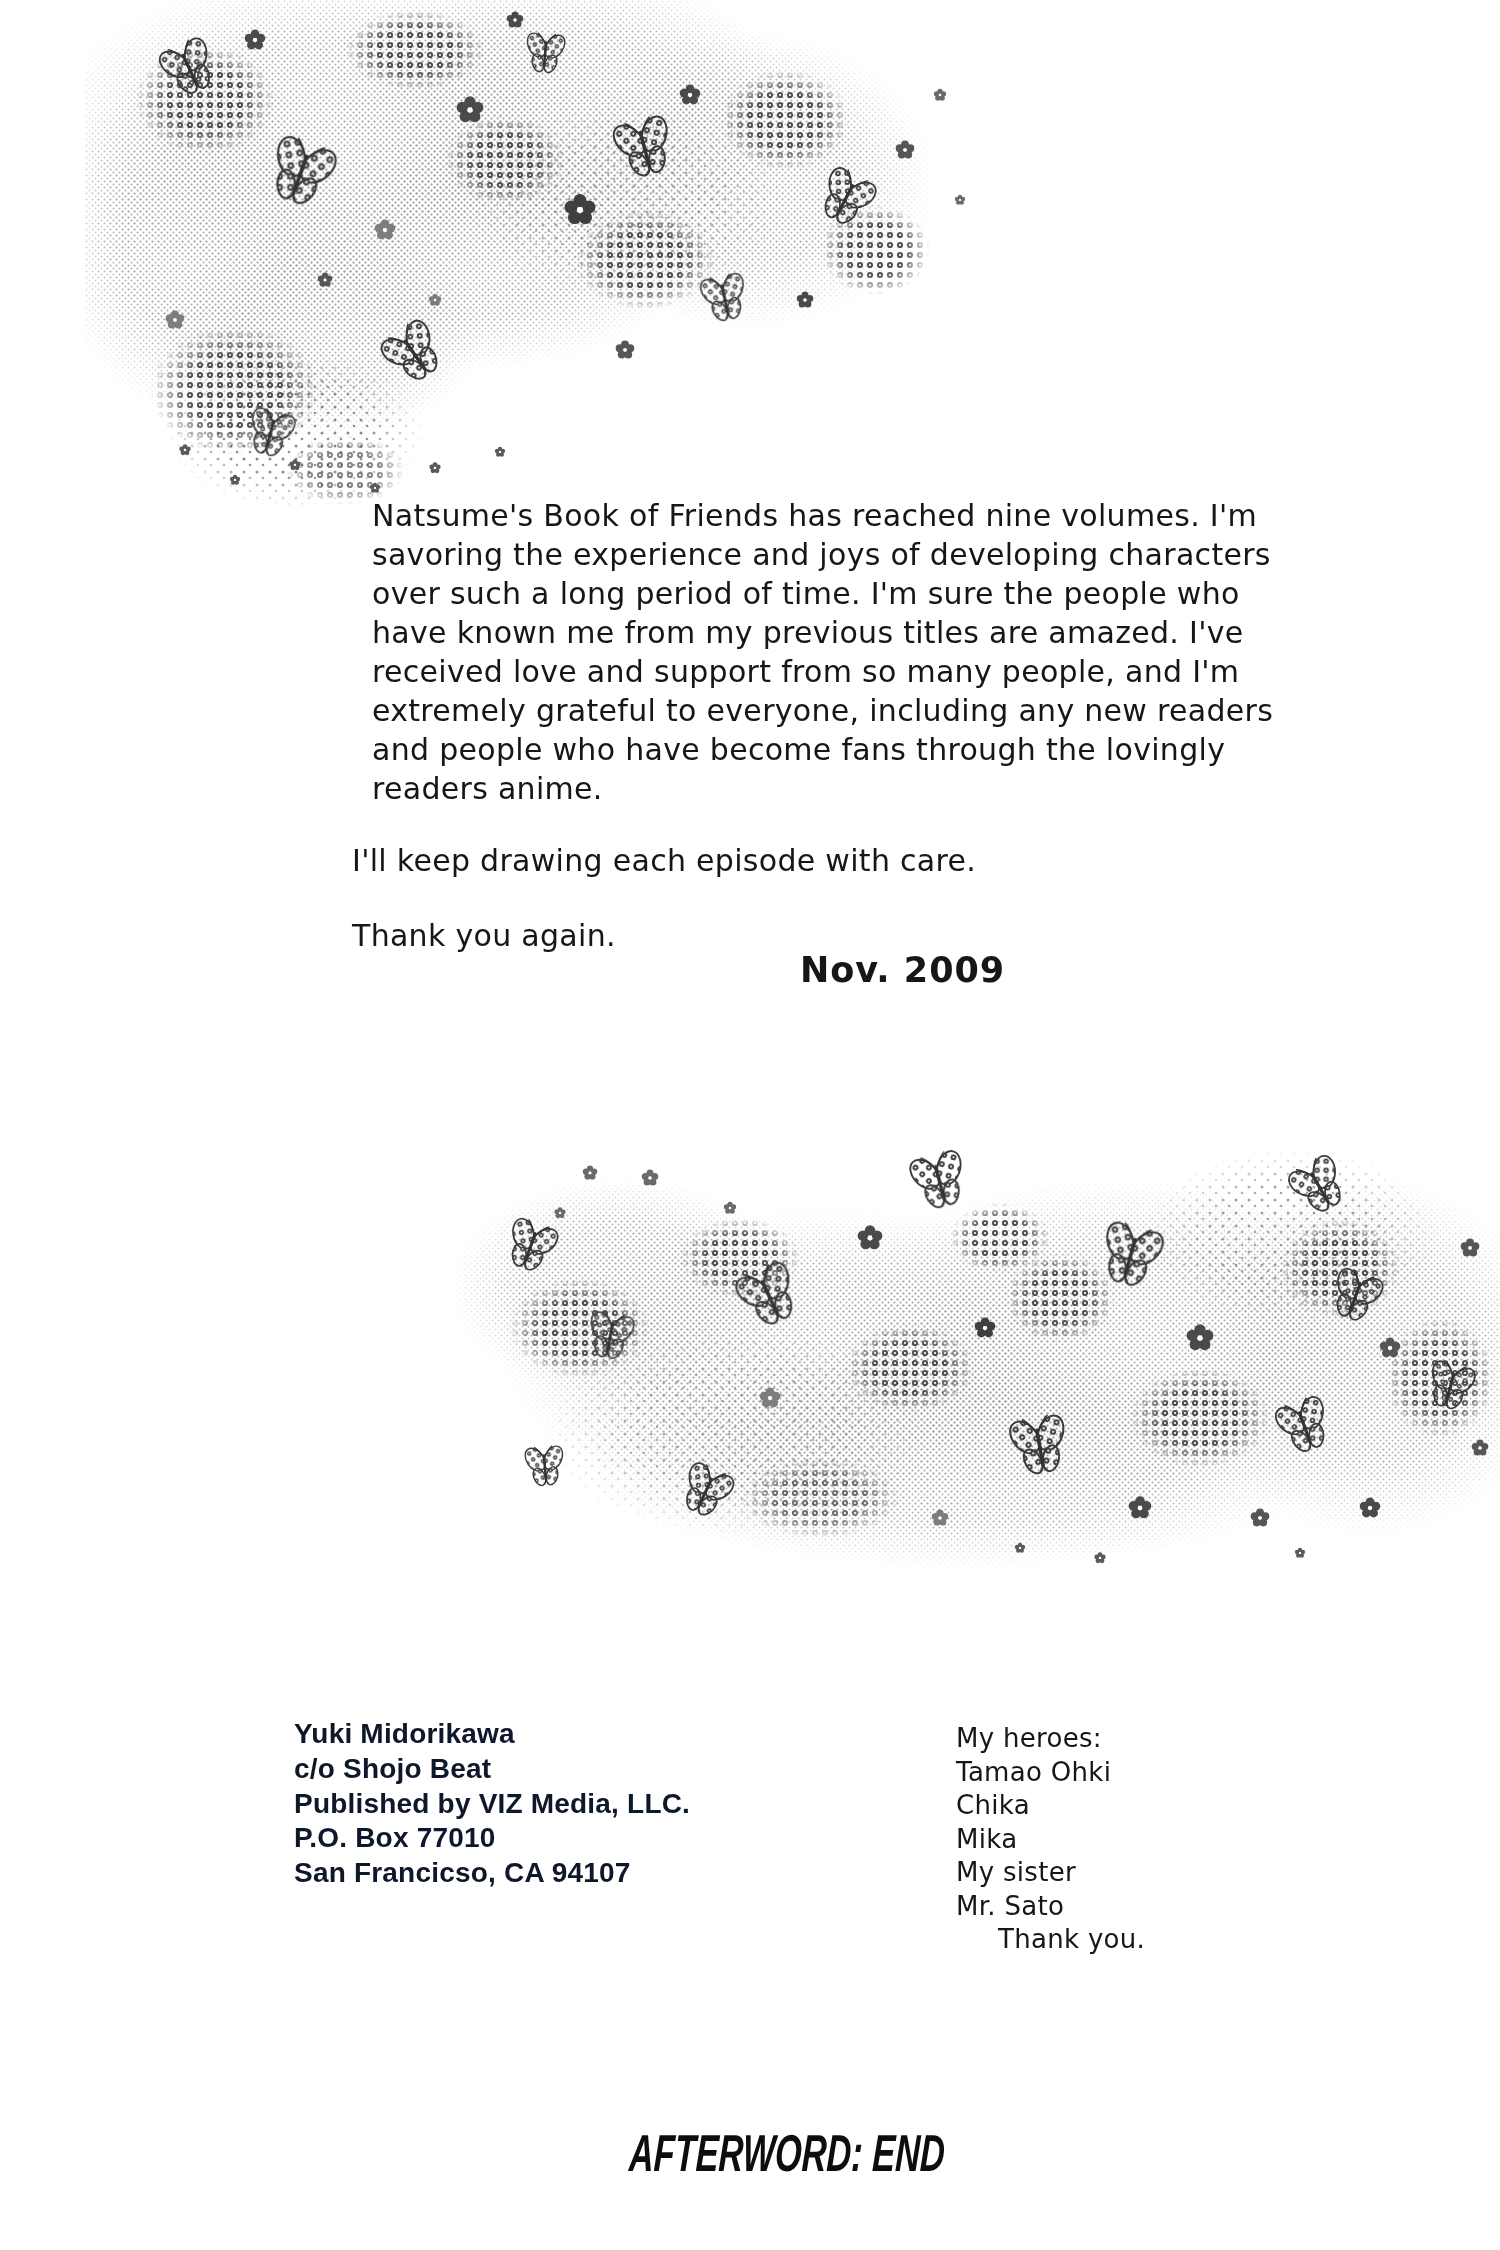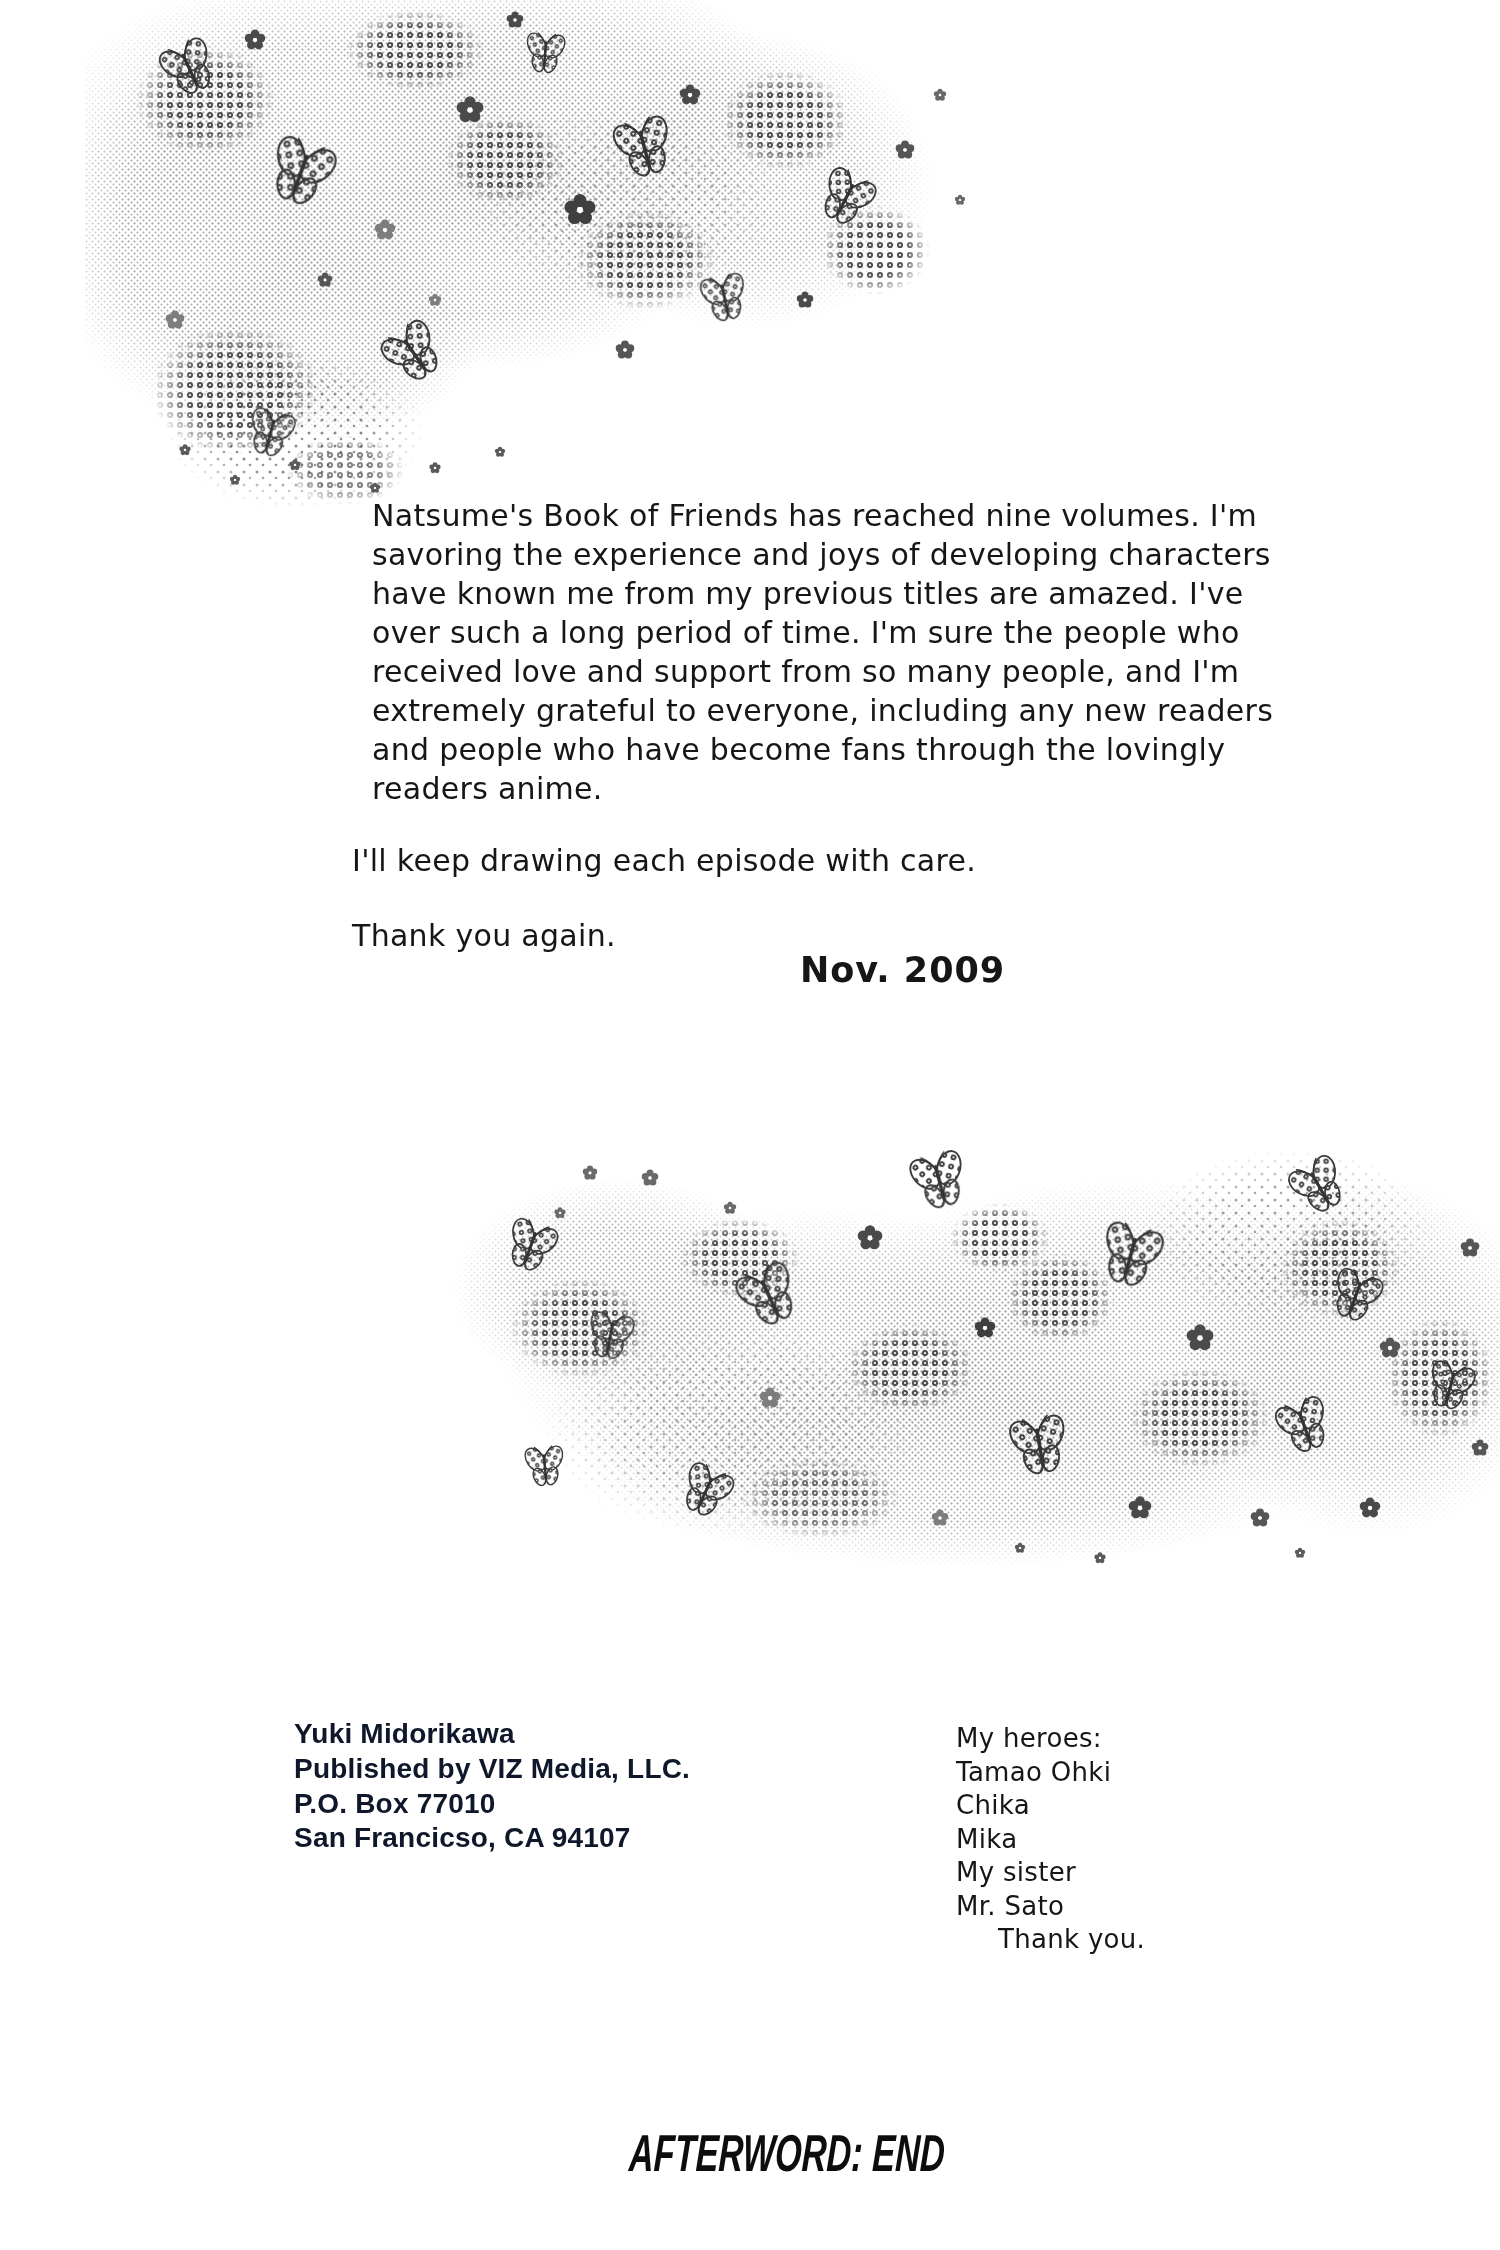--- a/index.html
+++ b/index.html
@@ -197,22 +197,22 @@
       <use href="#bf" transform="translate(330,355) rotate(-35) scale(0.95)"></use>
       <use href="#bf" transform="translate(185,435) rotate(15) scale(0.8)"></use>
       <use href="#bf" transform="translate(460,55) rotate(5) scale(0.7)"></use>
       <use href="#bf" transform="translate(640,300) rotate(-12) scale(0.8)"></use>
     </g>
   </svg>
 
   <section class="afterword">
     <p>Natsume's Book of Friends has reached nine volumes. I'm</p>
     <p>savoring the experience and joys of developing characters</p>
+    <p>over such a long period of time. I'm sure the people who</p>
     <p>have known me from my previous titles are amazed. I've</p>
-    <p>over such a long period of time. I'm sure the people who</p>
     <p>received love and support from so many people, and I'm</p>
     <p>extremely grateful to everyone, including any new readers</p>
     <p>and people who have become fans through the lovingly</p>
     <p>readers anime.</p>
   </section>
 
   <p class="closing">I'll keep drawing each episode with care.</p>
   <p class="thanks">Thank you again.</p>
   <p class="date">Nov. 2009</p>
 
@@ -272,20 +272,21 @@
       <use href="#bf" transform="translate(600,330) rotate(-10)"></use>
       <use href="#bf" transform="translate(265,375) rotate(25) scale(0.85)"></use>
       <use href="#bf" transform="translate(865,310) rotate(-20) scale(0.9)"></use>
       <use href="#bf" transform="translate(1010,270) rotate(15) scale(0.8)"></use>
       <use href="#bf" transform="translate(105,350) rotate(-5) scale(0.7)"></use>
     </g>
   </svg>
 
   <address class="publisher">
     <div>Yuki Midorikawa</div>
+    <div>c/o Shojo Beat</div>
     <div>Published by VIZ Media, LLC.</div>
     <div>P.O. Box 77010</div>
     <div>San Francicso, CA 94107</div>
   </address>
 
   <section class="heroes">
     <div>My heroes:</div>
     <div>Tamao Ohki</div>
     <div>Chika</div>
     <div>Mika</div>

